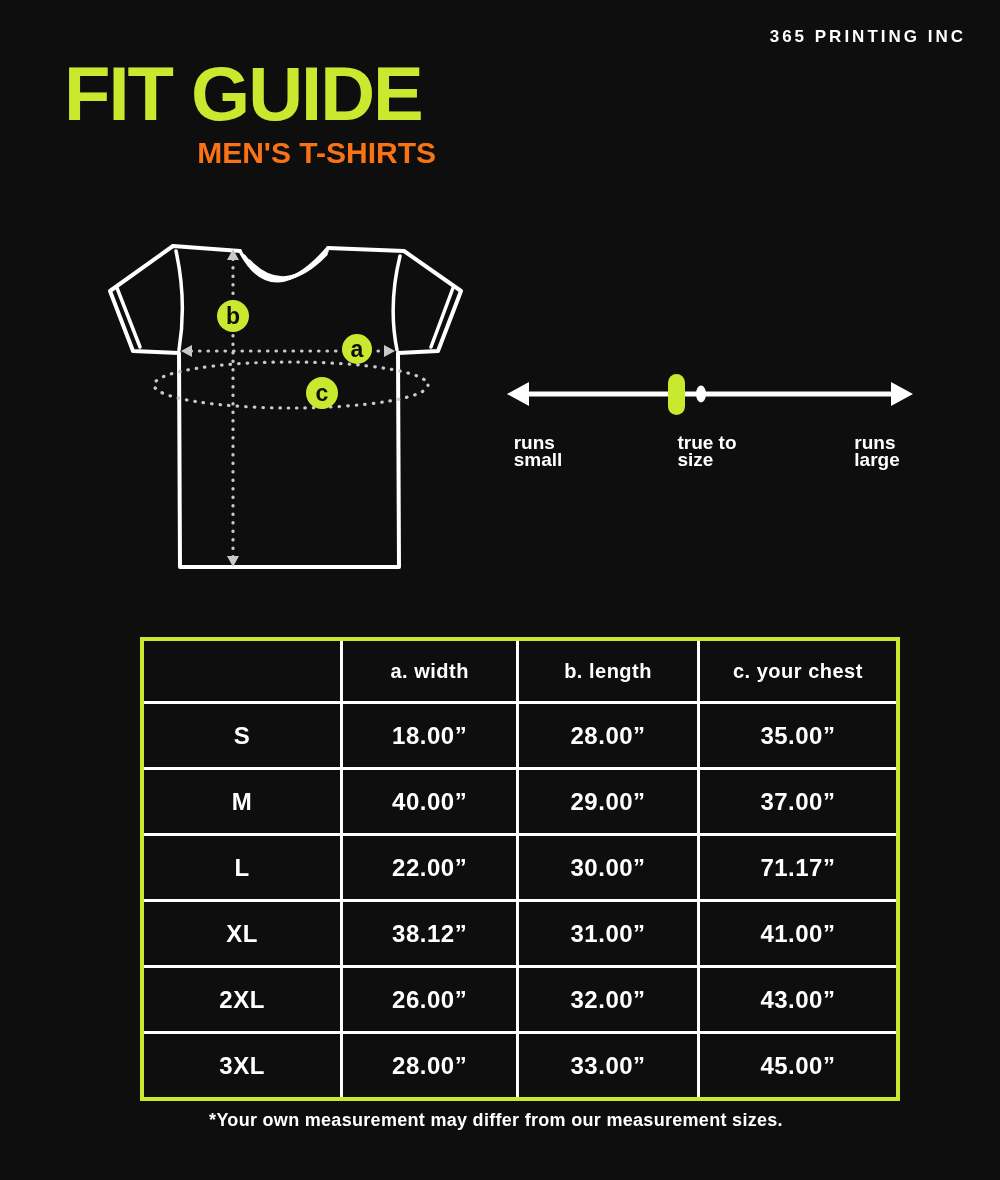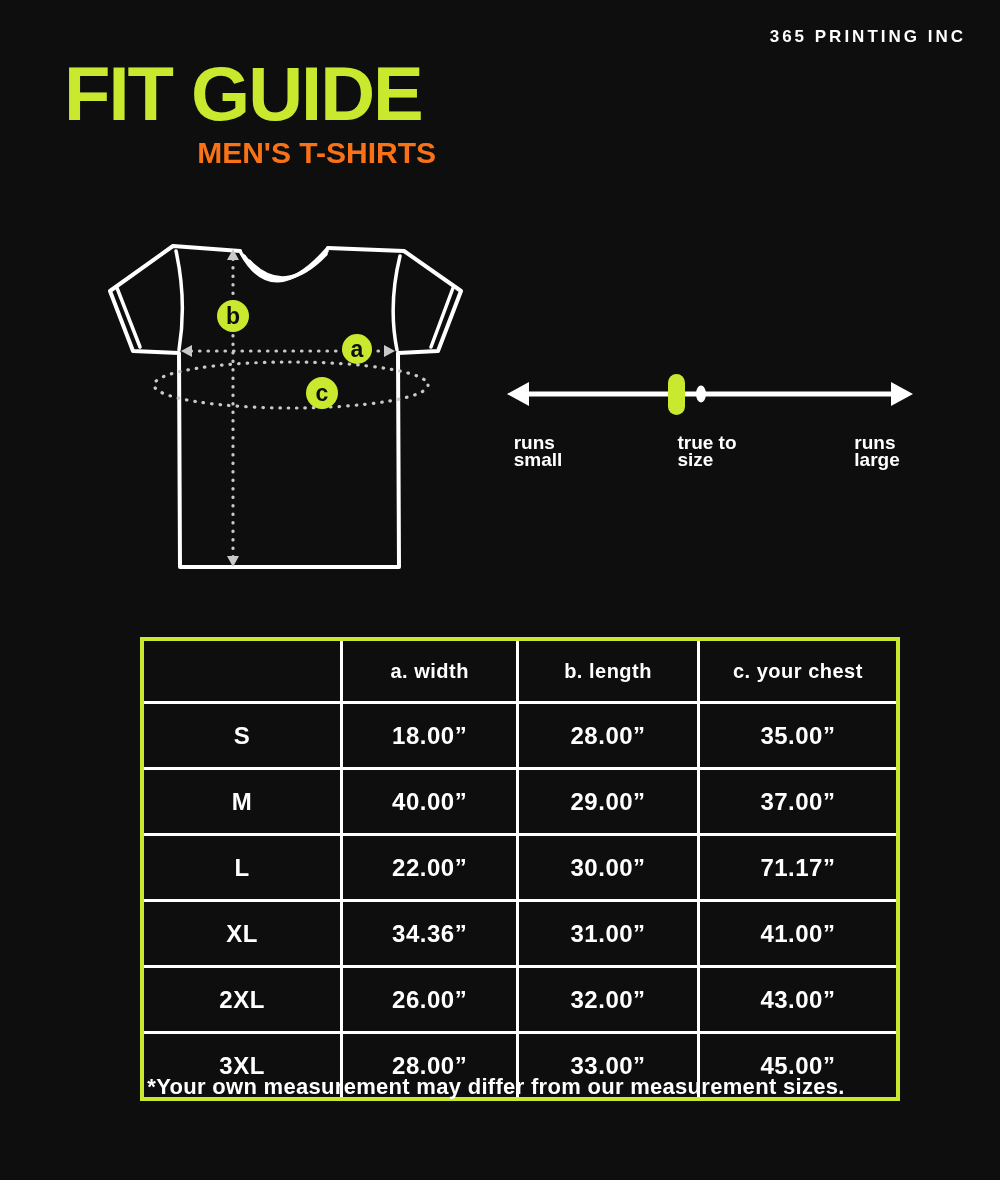--- a/index.html
+++ b/index.html
@@ -92,23 +92,23 @@
     color: #ffffff;
     padding: 0;
   }
   table.size-table tr.head-row td { height: 60px; font-size: 20px; letter-spacing: 0.5px; }
   table.size-table tr.data-row td { height: 63px; font-size: 24px; letter-spacing: 0.5px; }
   table.size-table td.size-cell { font-size: 35px; letter-spacing: 1px; }
   .footnote {
     position: absolute;
     left: 0;
     right: 0;
-    top: 1074px;
+    top: 1110px;
     text-align: center;
-    font-size: 22px;
+    font-size: 18px;
     letter-spacing: 0.3px;
     color: #ffffff;
   }
 </style>
 </head>
 <body>
 
 <div class="page">
 
   <div class="brand">365 PRINTING INC</div>
@@ -211,21 +211,21 @@
         <td>37.00”</td>
       </tr>
       <tr class="data-row">
         <td class="size-cell">L</td>
         <td>22.00”</td>
         <td>30.00”</td>
         <td>71.17”</td>
       </tr>
       <tr class="data-row">
         <td class="size-cell">XL</td>
-        <td>34.36”</td>
+        <td>38.12”</td>
         <td>31.00”</td>
         <td>41.00”</td>
       </tr>
       <tr class="data-row">
         <td class="size-cell">2XL</td>
         <td>26.00”</td>
         <td>32.00”</td>
         <td>43.00”</td>
       </tr>
       <tr class="data-row">

